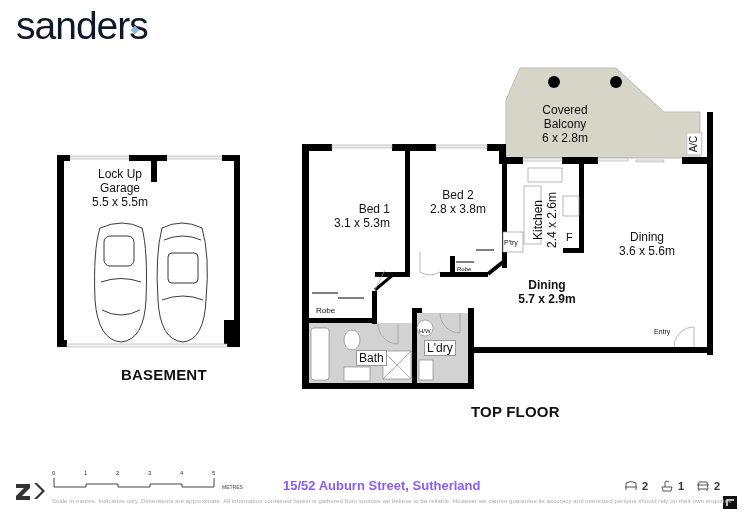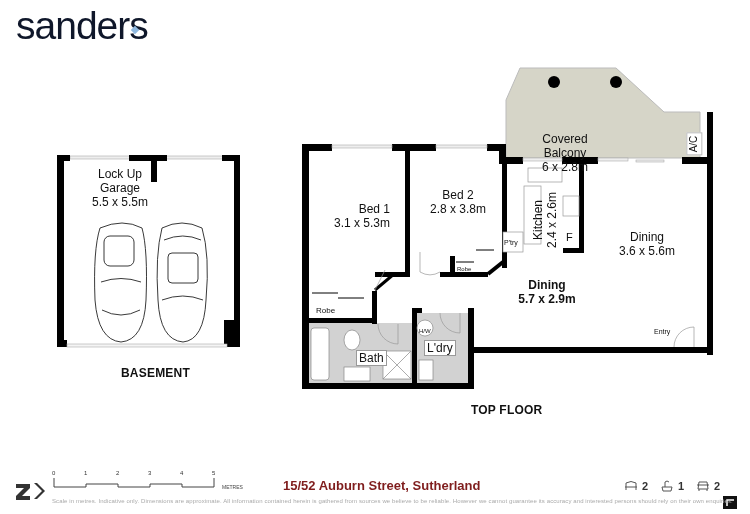--- a/index.html
+++ b/index.html
@@ -3,22 +3,22 @@
 <meta charset="utf-8">
 <style>
   html, body { margin:0; padding:0; background:#ffffff; }
   body { width:750px; height:514px; position:relative; overflow:hidden; font-family:"Liberation Sans", sans-serif; color:#111; }
   .abs { position:absolute; }
   .logo { left:16px; top:4px; font-size:39px; letter-spacing:-1px; color:#0f172a; font-family:"Liberation Sans", sans-serif; }
   .logo-dot { position:absolute; left:132px; top:27px; width:6px; height:6px; background:#8fb9e0; transform:rotate(45deg); }
   svg.plan { position:absolute; left:0; top:0; }
   .lbl { position:absolute; text-align:center; font-size:12px; line-height:14px; color:#111; white-space:nowrap; }
   .lbl-small { font-size:8px; line-height:9px; }
-  .floor-title { position:absolute; font-weight:bold; font-size:12px; letter-spacing:0.2px; }
-  .footer-address { position:absolute; left:283px; top:478px; font-size:13px; font-weight:bold; color:#7f1d1d; }
+  .floor-title { position:absolute; font-weight:bold; font-size:15px; letter-spacing:0.2px; }
+  .footer-address { position:absolute; left:283px; top:478px; font-size:13px; font-weight:bold; color:#8b5cf6; }
   .disclaimer { position:absolute; left:52px; top:498px; font-size:6px; color:#aaa; white-space:nowrap; letter-spacing:0.1px; }
   .scale-num { position:absolute; top:470px; font-size:6px; color:#333; }
   .metres { position:absolute; left:222px; top:484px; font-size:5px; color:#444; }
   .feature { position:absolute; top:480px; font-size:11px; font-weight:bold; color:#333; display:flex; align-items:center; gap:4px; }
   .rot { transform:rotate(-90deg); transform-origin:center; }
   .tag-box { position:absolute; background:#fff; border:1px solid #999; font-size:12px; padding:0 2px; line-height:14px; }
 </style>
 </head>
 <body>
 
@@ -163,21 +163,21 @@
 <div class="floor-title" style="left:121px;top:366px;">BASEMENT</div>
 
 <div class="lbl" style="left:320px;top:202px;width:70px;text-align:right;">
   <div>Bed 1</div>
   <div>3.1 x 5.3m</div>
 </div>
 <div class="lbl" style="left:423px;top:188px;width:70px;">
   <div>Bed 2</div>
   <div>2.8 x 3.8m</div>
 </div>
-<div class="lbl" style="left:530px;top:103px;width:70px;margin-top:29px;">
+<div class="lbl" style="left:530px;top:103px;width:70px;">
   <div>Covered</div>
   <div>Balcony</div>
   <div>6 x 2.8m</div>
 </div>
 <div class="lbl" style="left:612px;top:230px;width:70px;">
   <div>Dining</div>
   <div>3.6 x 5.6m</div>
 </div>
 <div class="lbl" style="left:512px;top:278px;width:70px;font-weight:bold;">
   <div>Dining</div>

